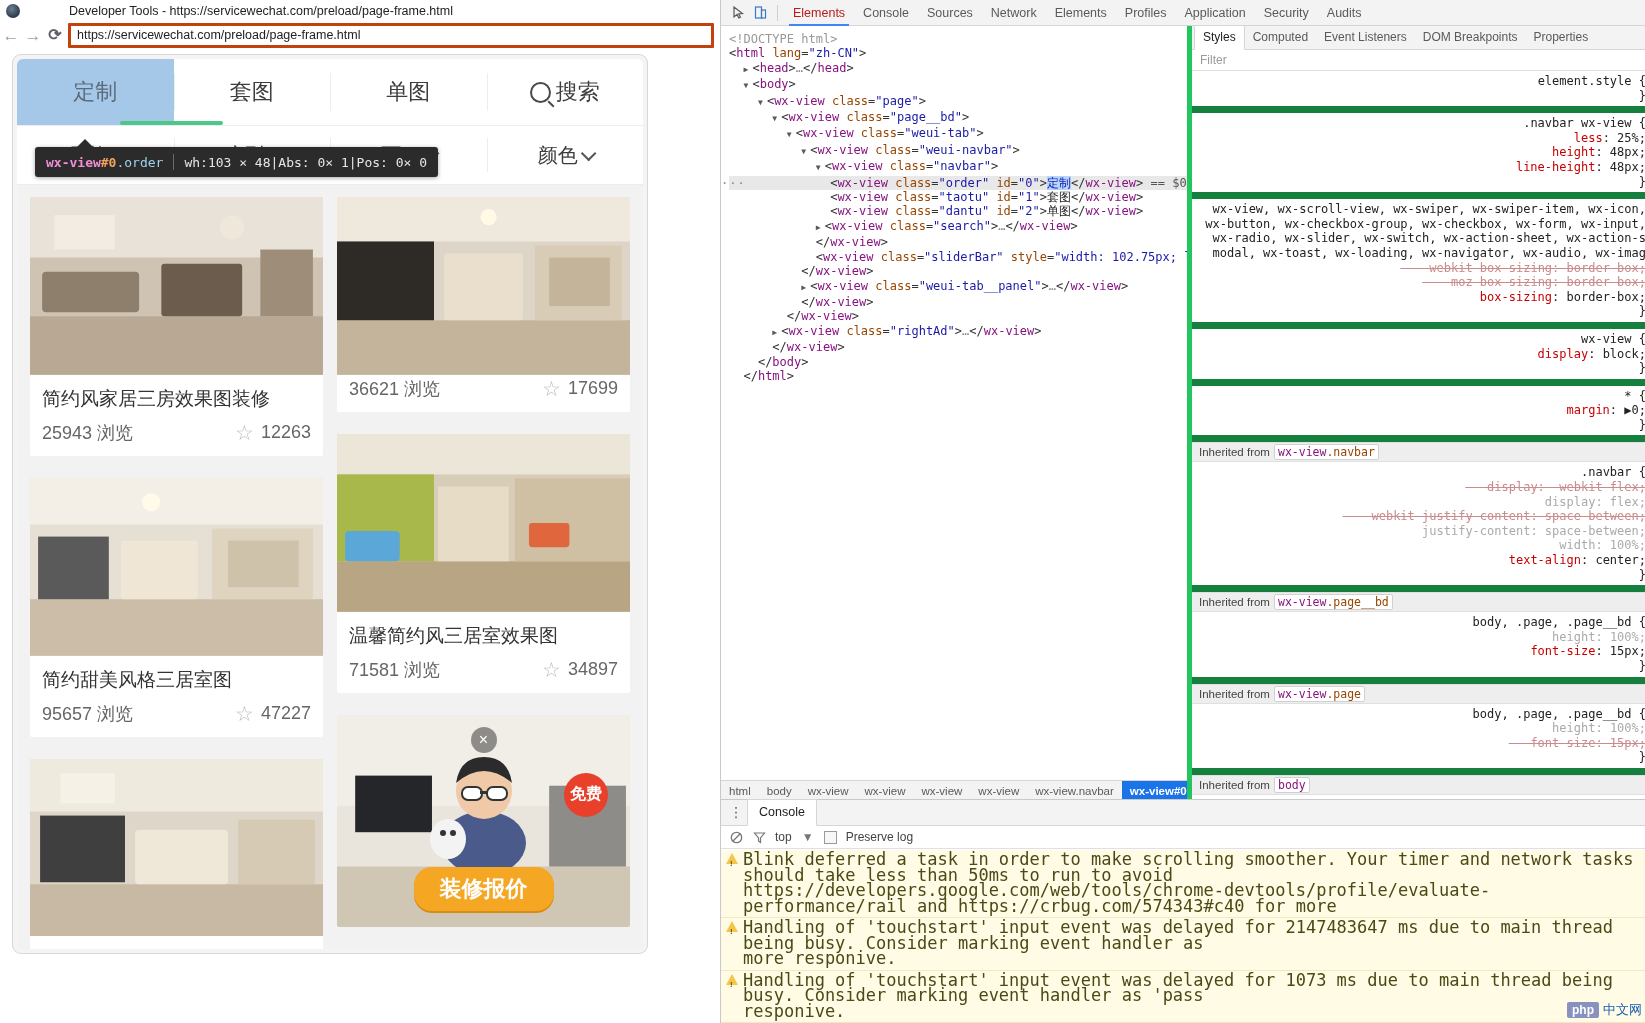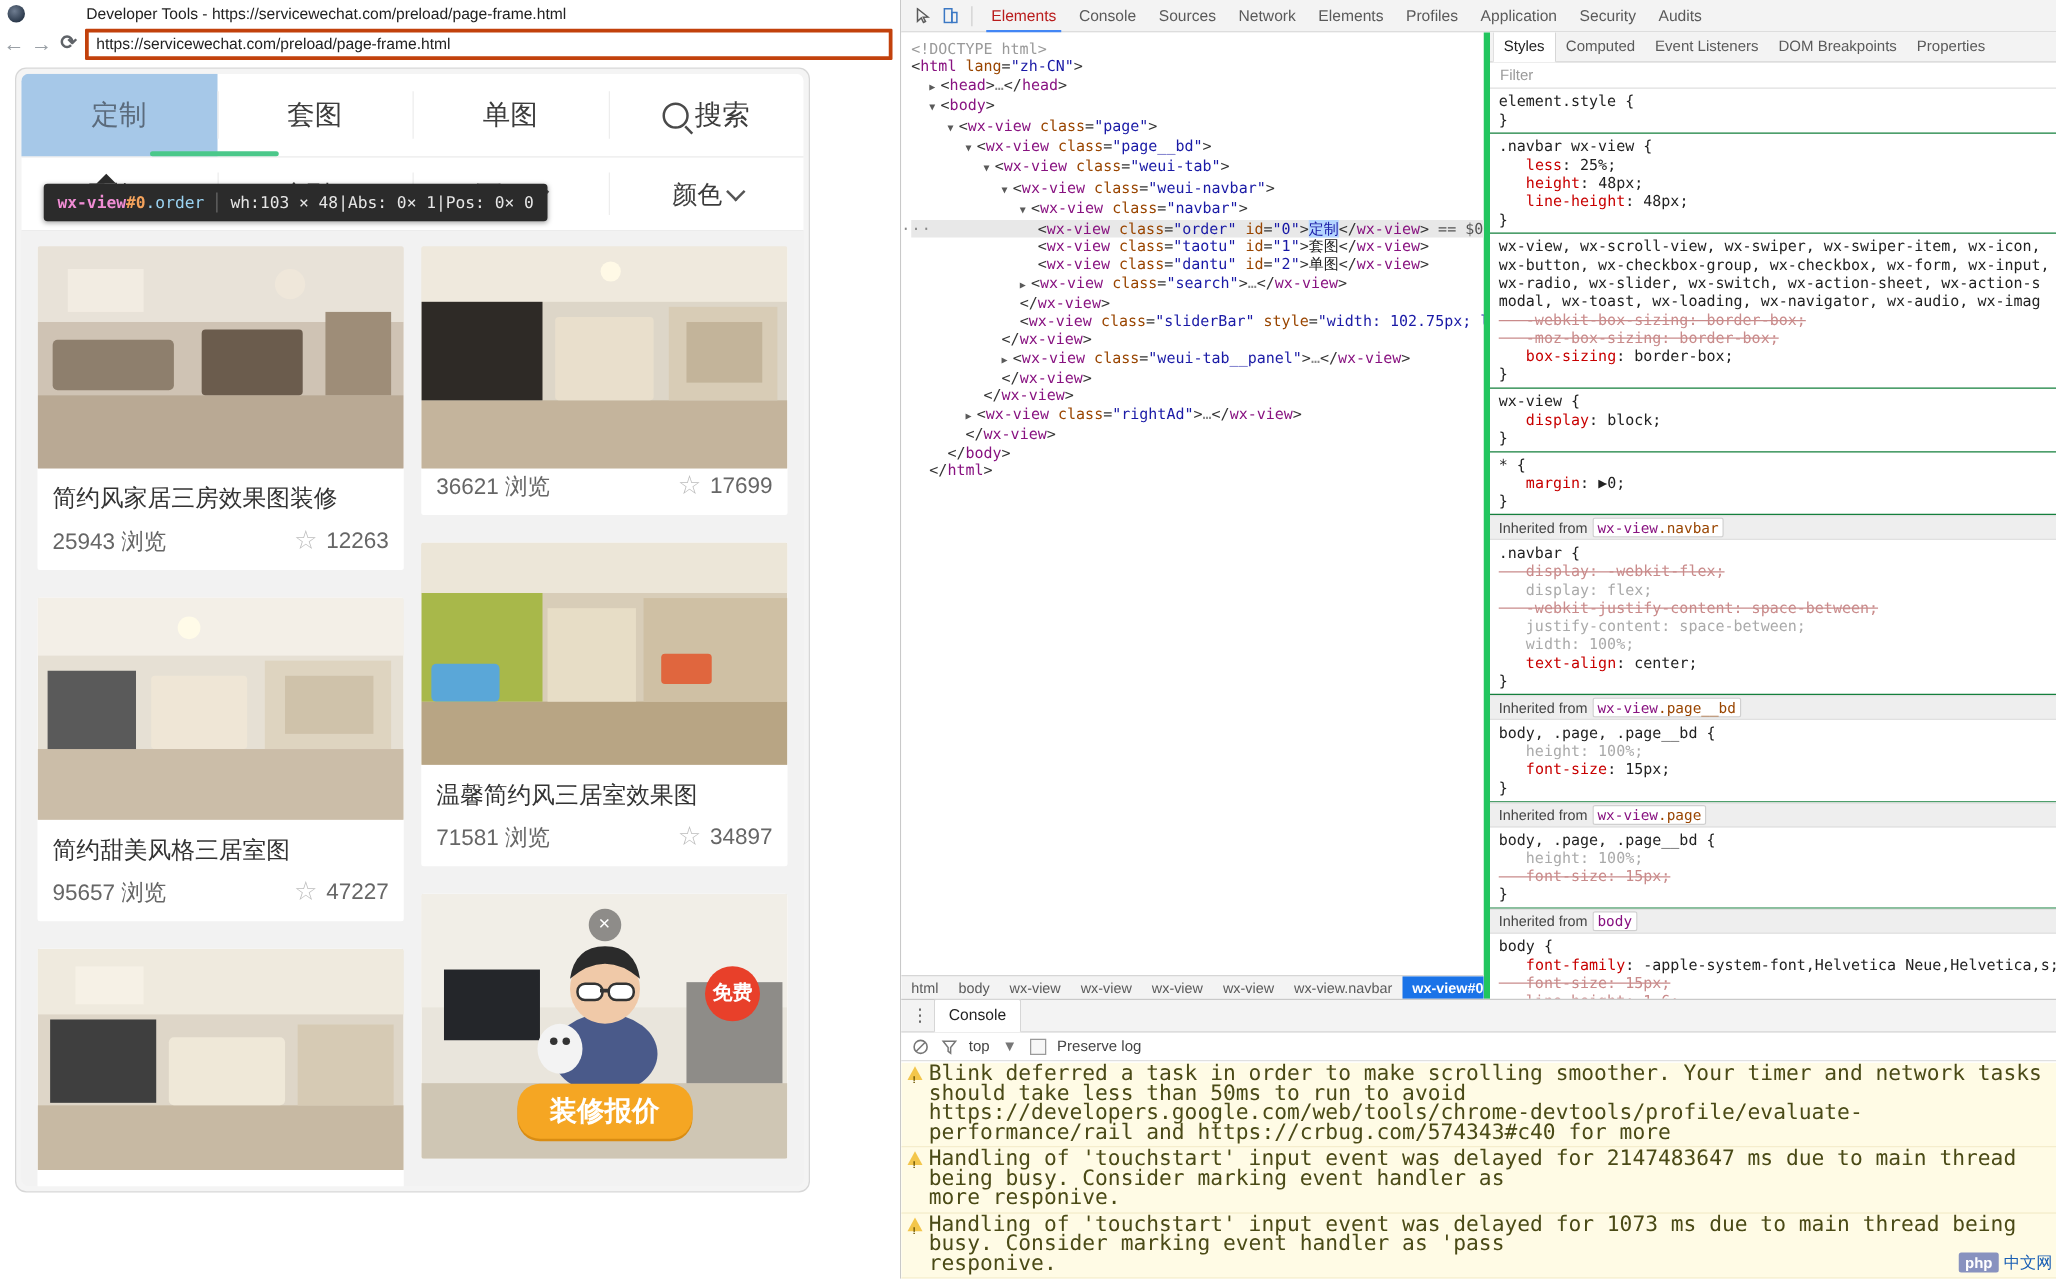--- a/index.html
+++ b/index.html
@@ -218,21 +218,21 @@
   }
   .stab.active{background:#fff;color:#222;border:1px solid #d6d6d6;border-bottom:1px solid #fff;
     margin-bottom:-1px;border-radius:2px 2px 0 0;}
   .filter-row{
     height:21px;border-bottom:1px solid #e0e0e0;display:flex;align-items:center;
     padding-left:8px;font-size:12px;color:#9a9a9a;box-sizing:border-box;
   }
   .css-block{
     font-family:"DejaVu Sans Mono","Liberation Mono",monospace;
     font-size:12px;line-height:14.6px;padding:3px 0 3px 7px;
-    border-bottom:1px solid #15803d;color:#222;white-space:pre;
+    border-bottom:7px solid #15803d;color:#222;white-space:pre;text-align:right;
   }
   .sel-name{color:#222;}
   .prop{color:#c80000;}
   .val{color:#222;}
   .dim{color:#aaa;}
   .strike{text-decoration:line-through;color:#c98b8b;}
   .inherit-hdr{
     background:#eeeeee;font-size:11.5px;color:#444;padding:2px 7px;
     border-bottom:1px solid #e0e0e0;border-top:1px solid #e0e0e0;
     font-family:"Liberation Sans",sans-serif;

